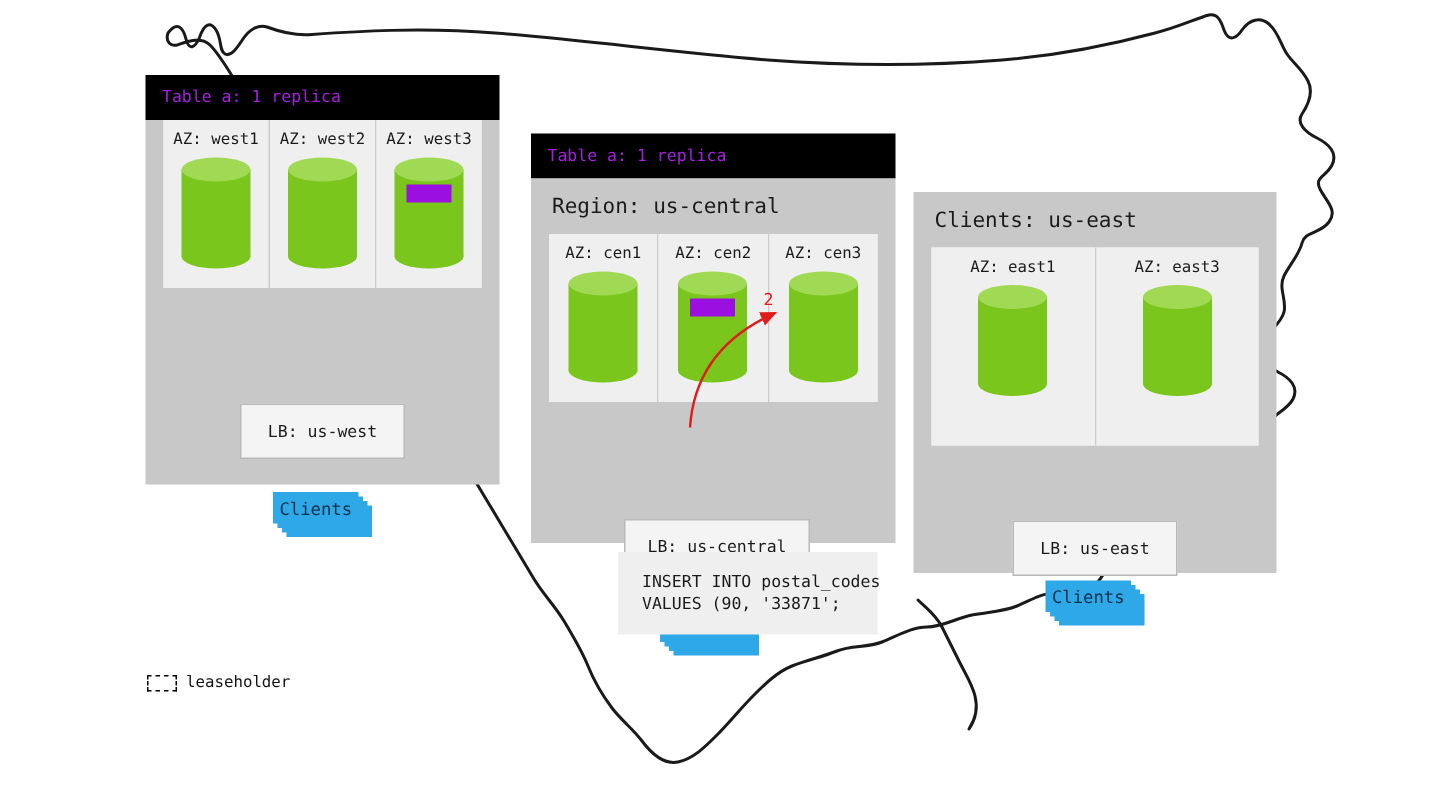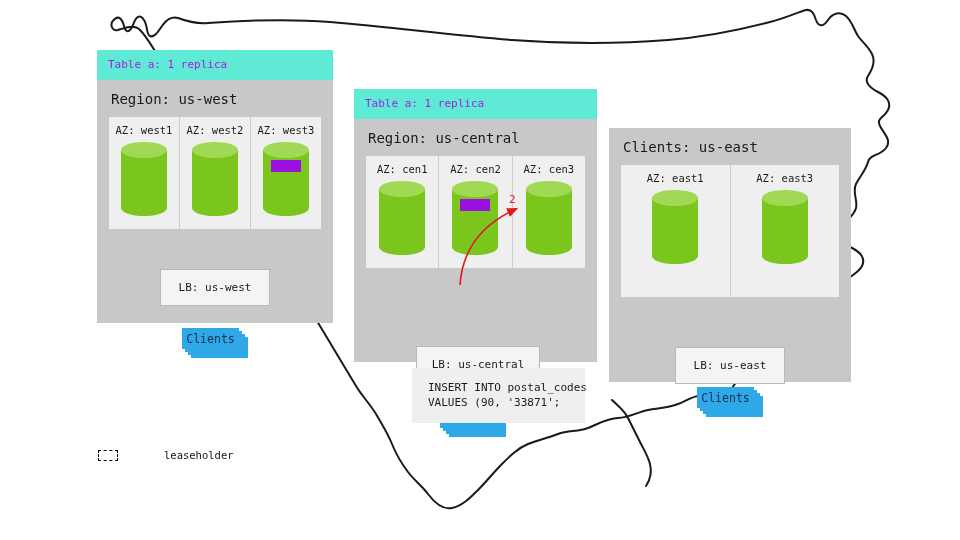--- a/index.html
+++ b/index.html
@@ -20,21 +20,21 @@
     left: 0; top: 0;
     width: 960px; height: 540px;
     pointer-events: none;
   }
 
   
   .region-panel {
     position: absolute;
   }
   .panel-header {
-    background: #5eead4;
+    background: #000000;
     color: #a61fe0;
     font-size: 11px;
     line-height: 1;
     padding: 9px 23px 10px 11px;
     white-space: nowrap;
     letter-spacing: 0px;
   }
   .panel-body {
     background: #c8c8c8;
     padding: 0;
@@ -154,21 +154,20 @@
     width: 20px;
     height: 11px;
     border: 1.5px dashed #000000;
     box-sizing: border-box;
     background: transparent;
   }
   .legend-label {
     font-size: 10.5px;
     color: #111111;
     white-space: nowrap;
-    margin-left: 40px;
   }
 
   .arrow-svg {
     position: absolute;
     pointer-events: none;
   }
   .arrow-num {
     position: absolute;
     color: #e01b1b;
     font-size: 11px;
@@ -224,21 +223,20 @@
              C170,76 164,66 158,56 C152,46 146,36 140,30 C134,24 124,28 118,30
              C114,31 110,28 112,22 Z" fill="none" stroke="#1a1a1a" stroke-width="2" stroke-linejoin="round" stroke-linecap="round"></path>
 
     <path d="M612,400 C618,406 624,410 628,418 C632,426 636,434 640,442
              C644,450 648,456 650,464 C652,472 650,480 646,486" fill="none" stroke="#1a1a1a" stroke-width="2" stroke-linecap="round"></path>
   </svg>
 
   <div class="region-panel" style="left:97px; top:50px; width:236px;">
     <div class="panel-header">Table a: 1 replica</div>
     <div class="panel-body" style="height:243px;">
-      <div class="region-title">Region: us-west</div>
       <div class="az-row" style="height:112px;">
         <div class="az-cell">
           <div class="az-label">AZ: west1</div>
           <div class="cyl" style="width:46px;height:74px;">
             <div class="cyl-bottom" style="width:46px;height:16px;top:58px;"></div>
             <div class="cyl-body" style="width:46px;height:58px;top:8px;"></div>
             <div class="cyl-top" style="width:46px;height:16px;"></div>
           </div>
         </div>
         <div class="az-cell">

